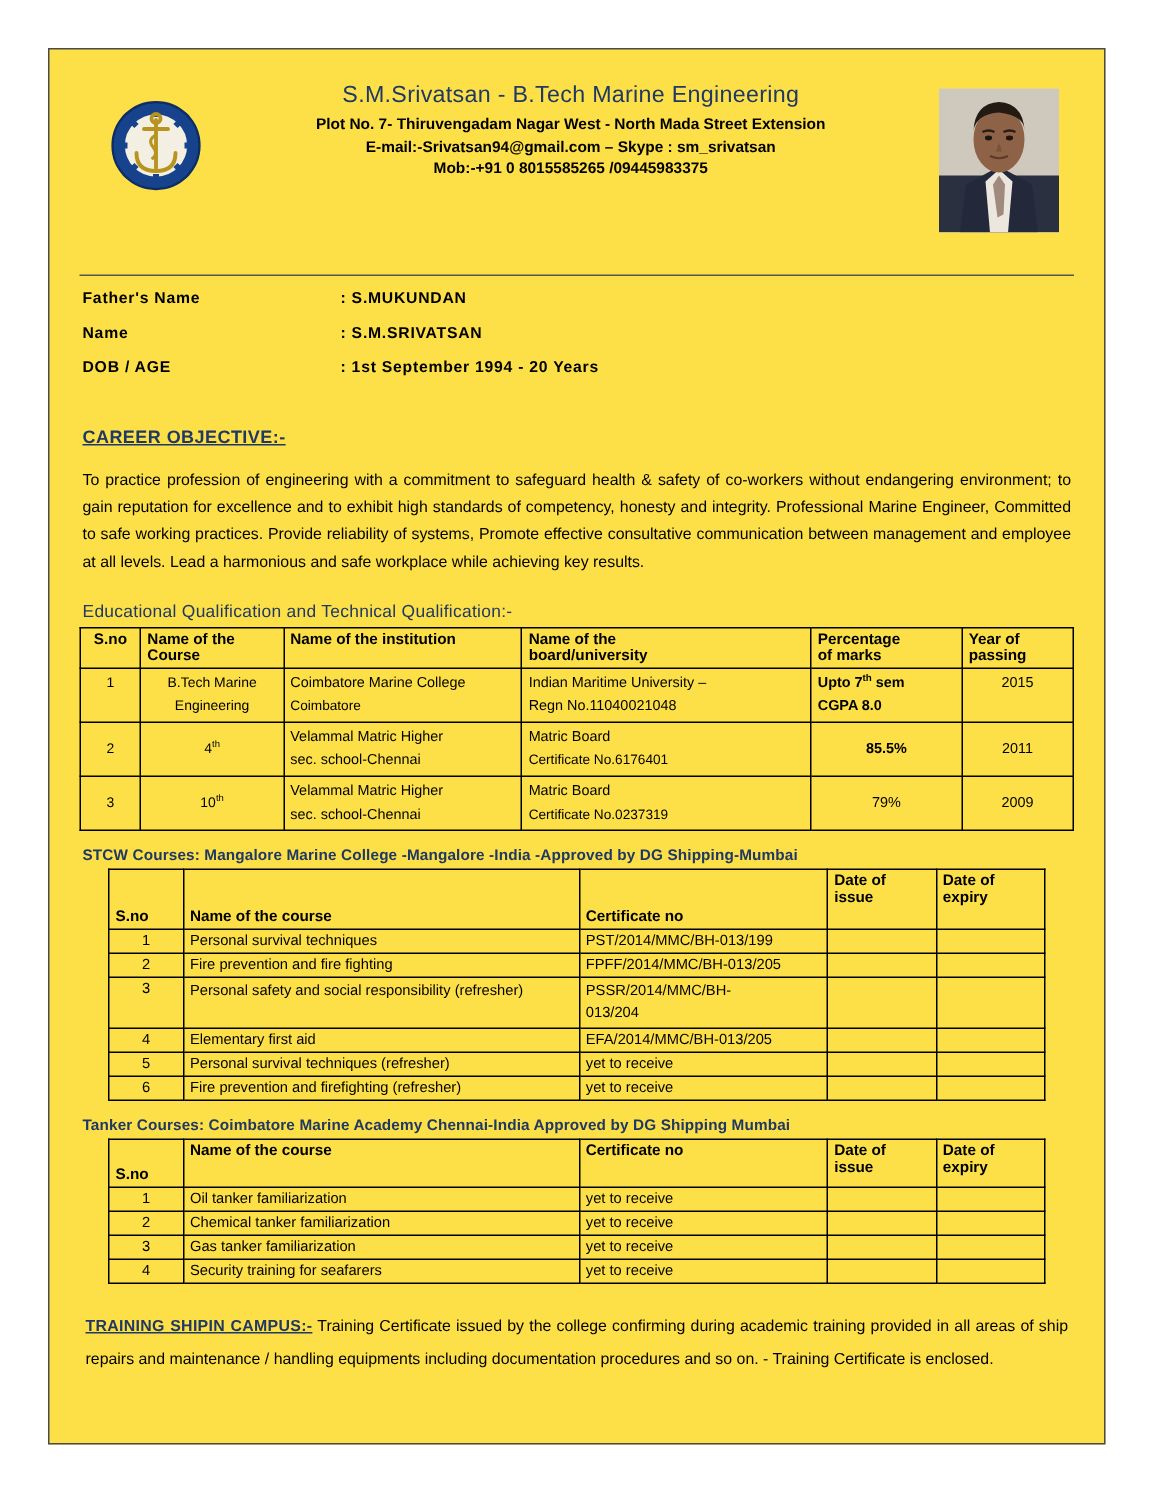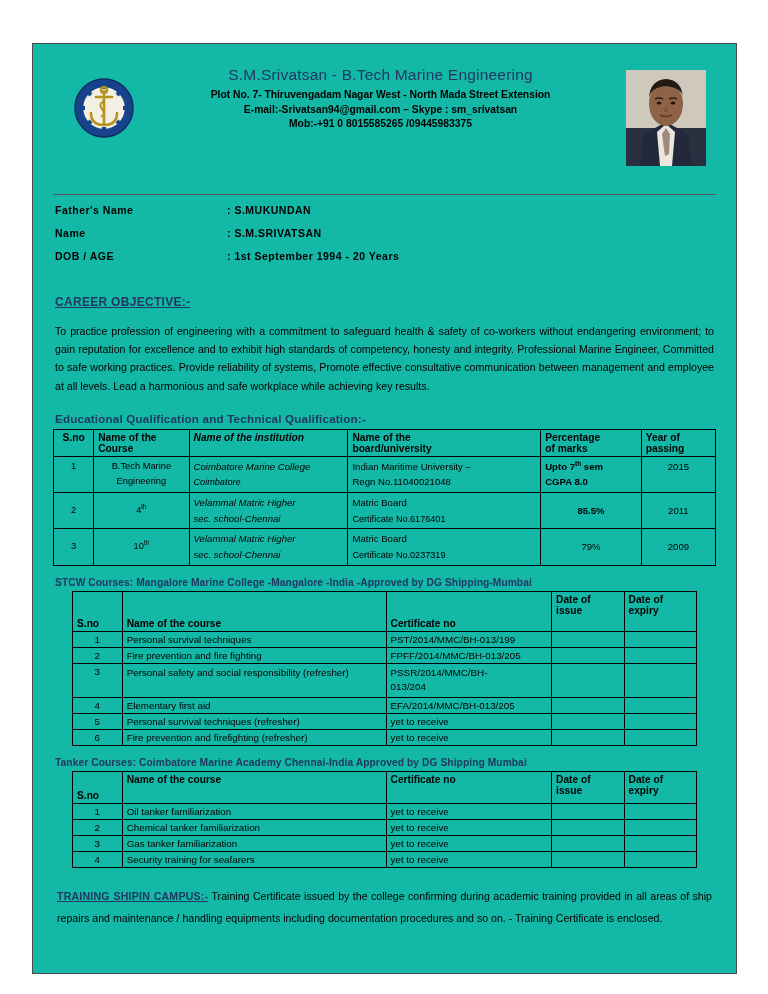--- a/index.html
+++ b/index.html
@@ -8,24 +8,24 @@
     background: #ffffff;
   }
   body {
     width: 768px; height: 994px;
     font-family: "Liberation Sans", sans-serif;
     color: #000000;
     overflow: hidden;
   }
   .page {
     position: absolute;
-    left: 32px; top: 43px;
+    left: 32px; top: 32px;
     width: 705px; height: 931px;
     border: 1.5px solid #4a4a4a;
-    background: #14b8a6;
+    background: #fde047;
   }
   .inner {
     padding: 10px 18px 0 18px;
   }
 
   
   .header {
     position: relative;
     height: 118px;
   }
@@ -92,21 +92,21 @@
   .objective {
     margin-top: 13px;
     padding: 0 4px 0 4px;
     font-size: 10.6px;
     line-height: 1.72;
     text-align: justify;
   }
 
   .sec-head {
     color: #1f3864;
-    font-weight: bold;
+    font-weight: normal;
     font-size: 11.6px;
     letter-spacing: .2px;
     margin: 17px 0 4px 4px;
   }
   .sec-head-sm {
     color: #1f3864;
     font-weight: bold;
     font-size: 10.2px;
     letter-spacing: .1px;
     margin: 11px 0 3px 4px;
@@ -129,21 +129,21 @@
   th {
     font-weight: bold;
     font-size: 10.2px;
   }
   .bold { font-weight: bold; }
   .tbl-wrap { padding: 0 2px; }
 
   .edu td { height: 17px; }
   .edu .c0 { width: 38px; text-align: center; }
   .edu .c1 { width: 90px; text-align: center; }
-  .edu .c2 { width: 150px; font-style: italic; }
+  .edu .c2 { width: 150px; }
   .edu .c3 { width: 182px; }
   .edu .c4 { width: 95px; text-align: center; }
   .edu .c5 { width: 70px; text-align: center; }
 
   .edu td.c1, .edu td.c0 { font-size: 9.3px; }
   .edu .sub { font-size: 9.1px; }
   .two-line { line-height: 1.62; }
 
   .stcw { margin: 0 auto; width: 625px; }
   .stcw .s0 { width: 48px; text-align: center; }

